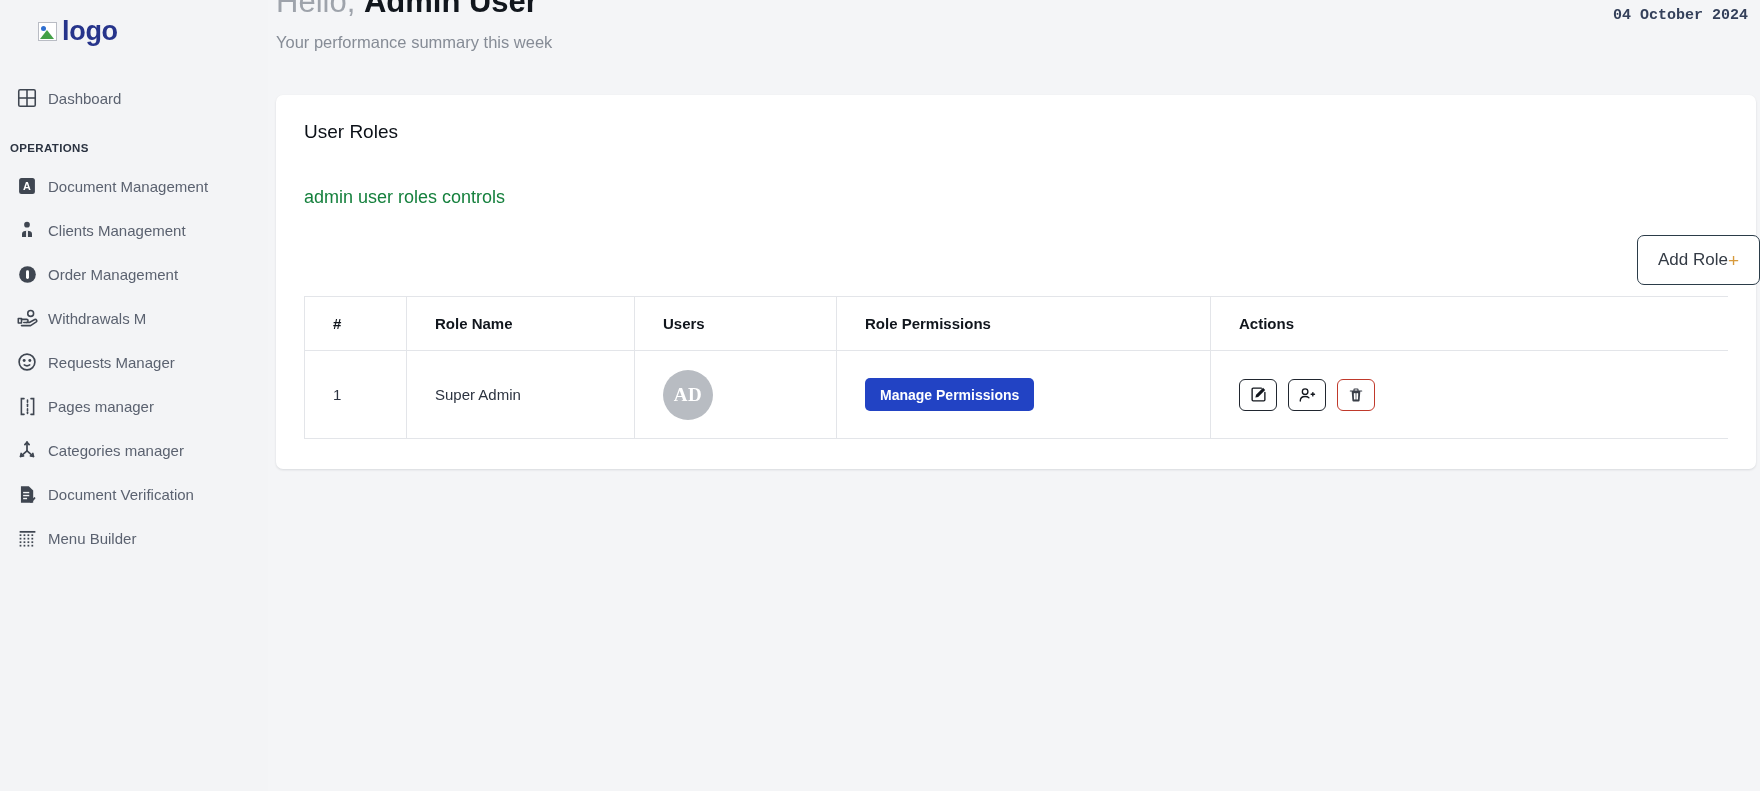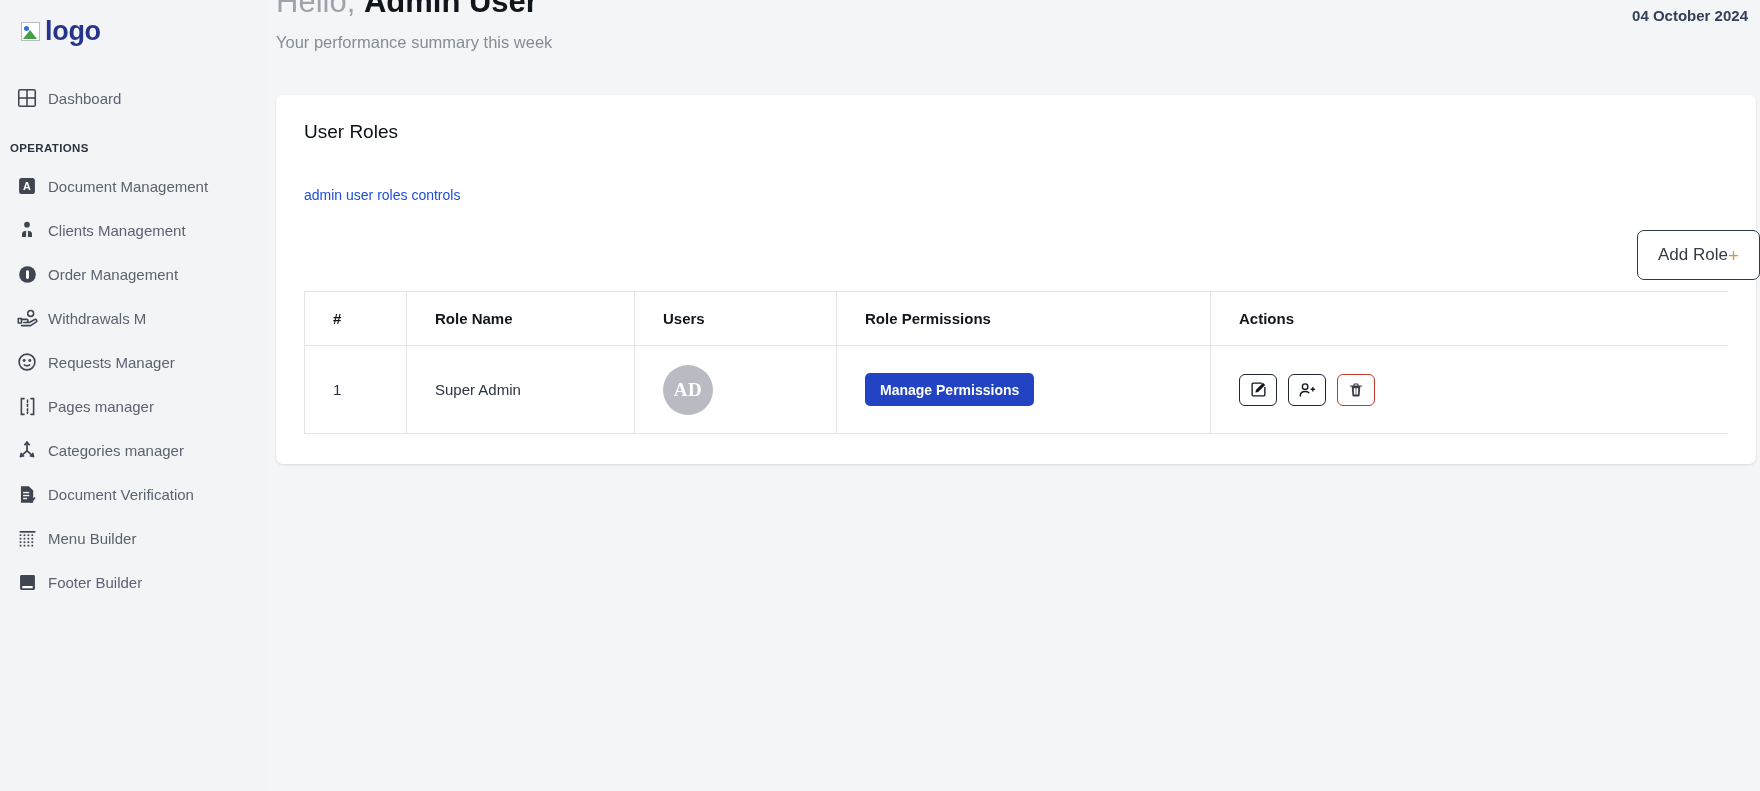--- a/index.html
+++ b/index.html
@@ -28,21 +28,21 @@
     background: #f3f4f6;
     padding: 0;
     overflow: hidden;
     position: relative;
   }
 
   .logo-wrap {
     height: 62px;
     display: flex;
     align-items: center;
-    padding-left: 21px;
+    padding-left: 38px;
   }
   .broken-img {
     display: inline-flex;
     align-items: center;
     gap: 2px;
     font-size: 27px;
     font-weight: 700;
     color: #26348b;
     letter-spacing: -0.3px;
   }
@@ -138,20 +138,21 @@
     color: #868c96;
   }
   .date-label {
     position: absolute;
     top: 7px;
     right: 12px;
     font-size: 15px;
     font-weight: 700;
     color: #34405a;
     white-space: nowrap;
+    font-family: Liberation Mono, monospace;
   }
 
   
   .card {
     position: absolute;
     left: 8px;
     top: 95px;
     width: 1480px;
     background: #ffffff;
     border-radius: 7px;
@@ -160,22 +161,22 @@
     overflow: visible;
   }
 
   .card-title {
     font-size: 19px;
     font-weight: 400;
     color: #0b1017;
     margin-bottom: 44px;
   }
   .card-desc {
-    font-size: 14px;
-    color: #1d4ed8;
+    font-size: 18px;
+    color: #15803d;
     margin-bottom: 18px;
   }
 
   .toolbar-row {
     display: flex;
     justify-content: flex-end;
     align-items: center;
     height: 56px;
     position: relative;
   }
@@ -442,29 +443,20 @@
               <rect x="16.5" y="15.2" width="2" height="2"></rect>
             <rect x="3" y="19.2" width="2" height="2"></rect>
               <rect x="7.5" y="19.2" width="2" height="2"></rect>
               <rect x="12" y="19.2" width="2" height="2"></rect>
               <rect x="16.5" y="19.2" width="2" height="2"></rect>
           </svg>
         </span>
         <span class="lbl">Menu Builder</span>
       </div>
 
-      <div class="nav-item">
-        <span class="ico">
-          <svg width="21" height="21" viewBox="0 0 24 24">
-            <rect x="3.5" y="3.5" width="17" height="17" rx="1.6" fill="#3f4651"></rect>
-            <rect x="6" y="16" width="12" height="2.6" rx="0.6" fill="#ffffff"></rect>
-          </svg>
-        </span>
-        <span class="lbl">Footer Builder</span>
-      </div>
 
     </div>
   </aside>
 
   <main class="main">
 
     <div class="greeting-block">
       <div class="greeting"><span>Hello, </span><b>Admin User</b></div>
       <div class="sub-greeting">Your performance summary this week</div>
       <div class="date-label">04 October 2024</div>

